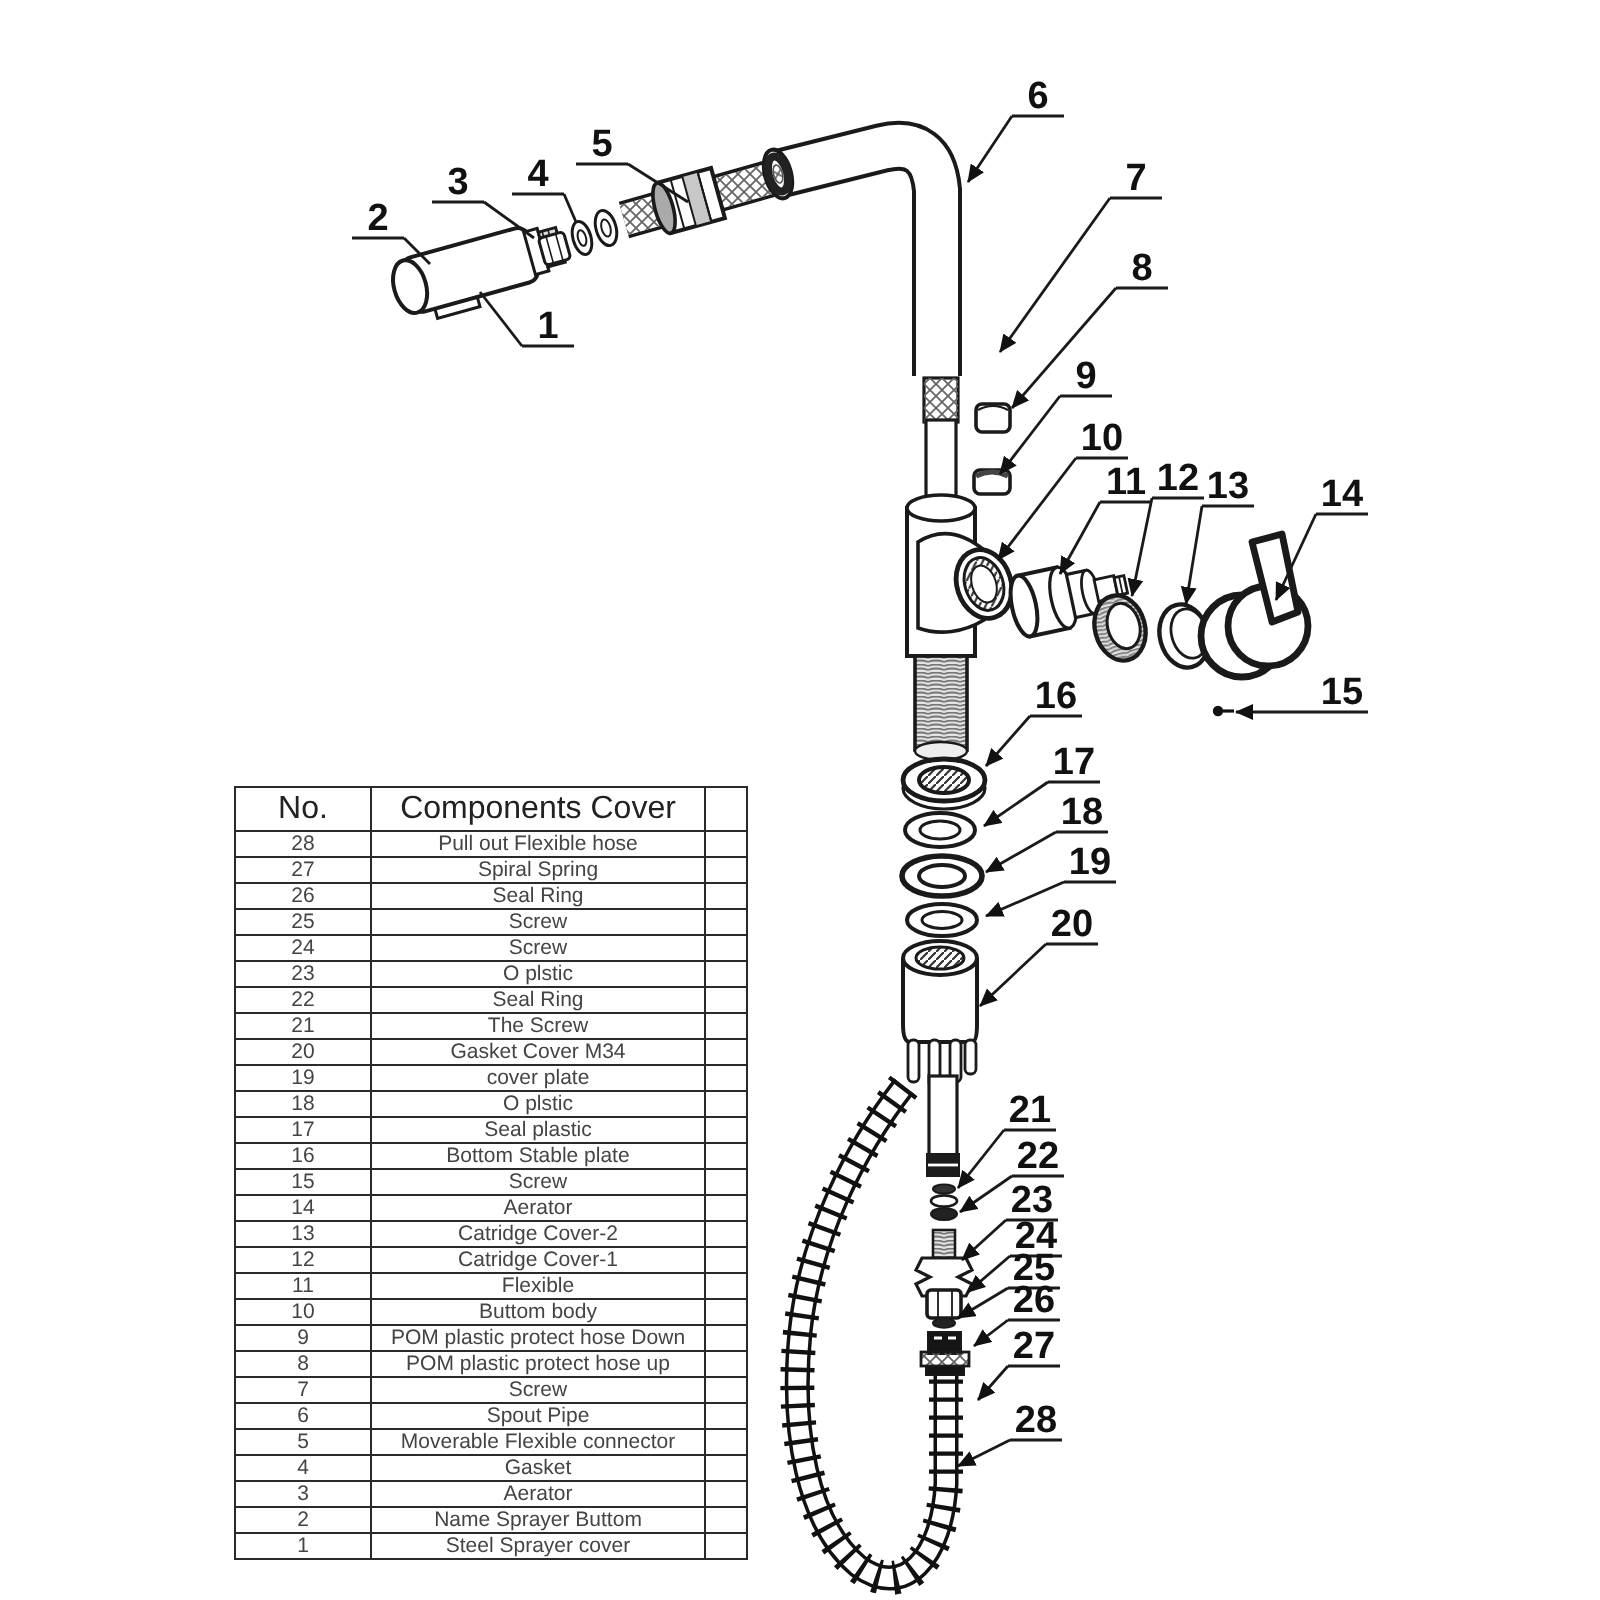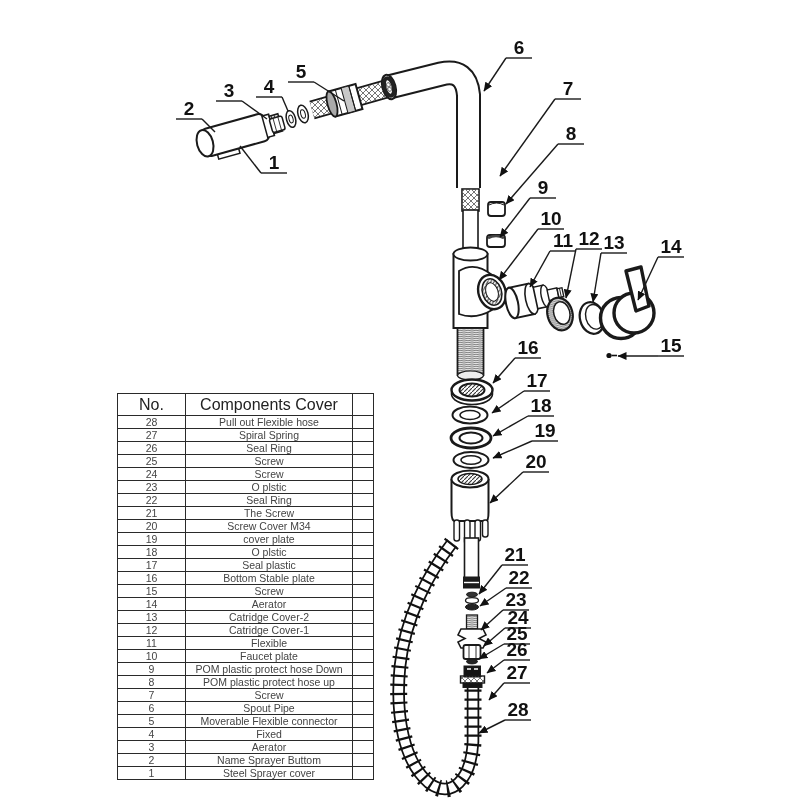--- a/index.html
+++ b/index.html
@@ -415,21 +415,21 @@
             <td>Seal Ring</td>
             <td></td>
           </tr>
           <tr>
             <td>21</td>
             <td>The Screw</td>
             <td></td>
           </tr>
           <tr>
             <td>20</td>
-            <td>Screw Cover M34</td>
+            <td>Gasket Cover M34</td>
             <td></td>
           </tr>
           <tr>
             <td>19</td>
             <td>cover plate</td>
             <td></td>
           </tr>
           <tr>
             <td>18</td>
             <td>O plstic</td>
@@ -465,21 +465,21 @@
             <td>Catridge Cover-1</td>
             <td></td>
           </tr>
           <tr>
             <td>11</td>
             <td>Flexible</td>
             <td></td>
           </tr>
           <tr>
             <td>10</td>
-            <td>Faucet plate</td>
+            <td>Buttom body</td>
             <td></td>
           </tr>
           <tr>
             <td>9</td>
             <td>POM plastic protect hose Down</td>
             <td></td>
           </tr>
           <tr>
             <td>8</td>
             <td>POM plastic protect hose up</td>
@@ -495,21 +495,21 @@
             <td>Spout Pipe</td>
             <td></td>
           </tr>
           <tr>
             <td>5</td>
             <td>Moverable Flexible connector</td>
             <td></td>
           </tr>
           <tr>
             <td>4</td>
-            <td>Fixed</td>
+            <td>Gasket</td>
             <td></td>
           </tr>
           <tr>
             <td>3</td>
             <td>Aerator</td>
             <td></td>
           </tr>
           <tr>
             <td>2</td>
             <td>Name Sprayer Buttom</td>

